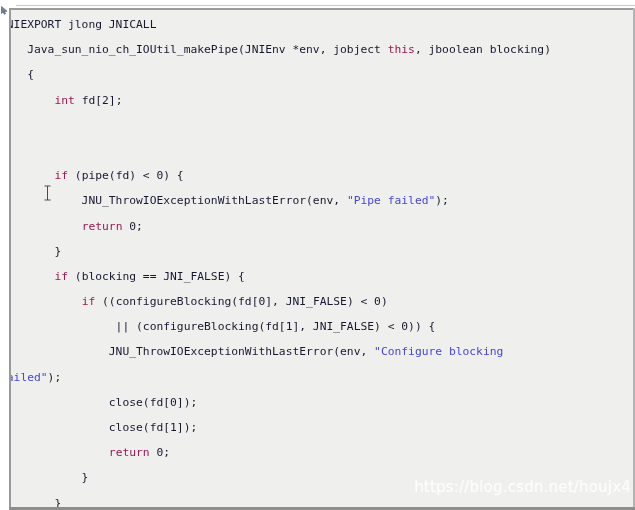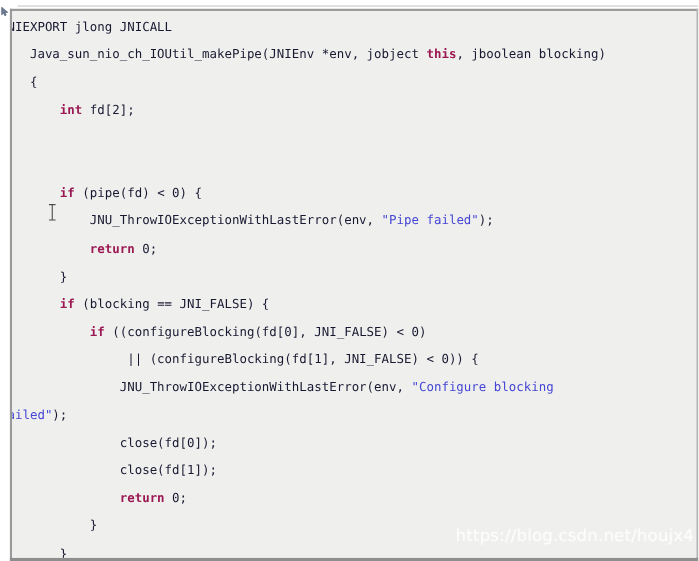--- a/index.html
+++ b/index.html
@@ -85,21 +85,21 @@
     top: 2px;
     width: 635px;
     font-family: "DejaVu Sans Mono", monospace;
     font-size: 11.3px;
     line-height: 25.2px;
     color: #181830;
     white-space: pre;
     letter-spacing: 0px;
   }
   pre.code .ln { display: block; height: 25.2px; }
-  .kw   { color: #9c1852; font-weight: bold; text-align: center; }
+  .kw   { color: #9c1852; font-weight: normal; text-align: center; }
   .str  { color: #4646d4; }
   .pln  { color: #181830; }
 
   
   .ibeam {
     position: absolute;
     left: 44px;
     top: 186px;
     width: 9px;
     height: 16px;

